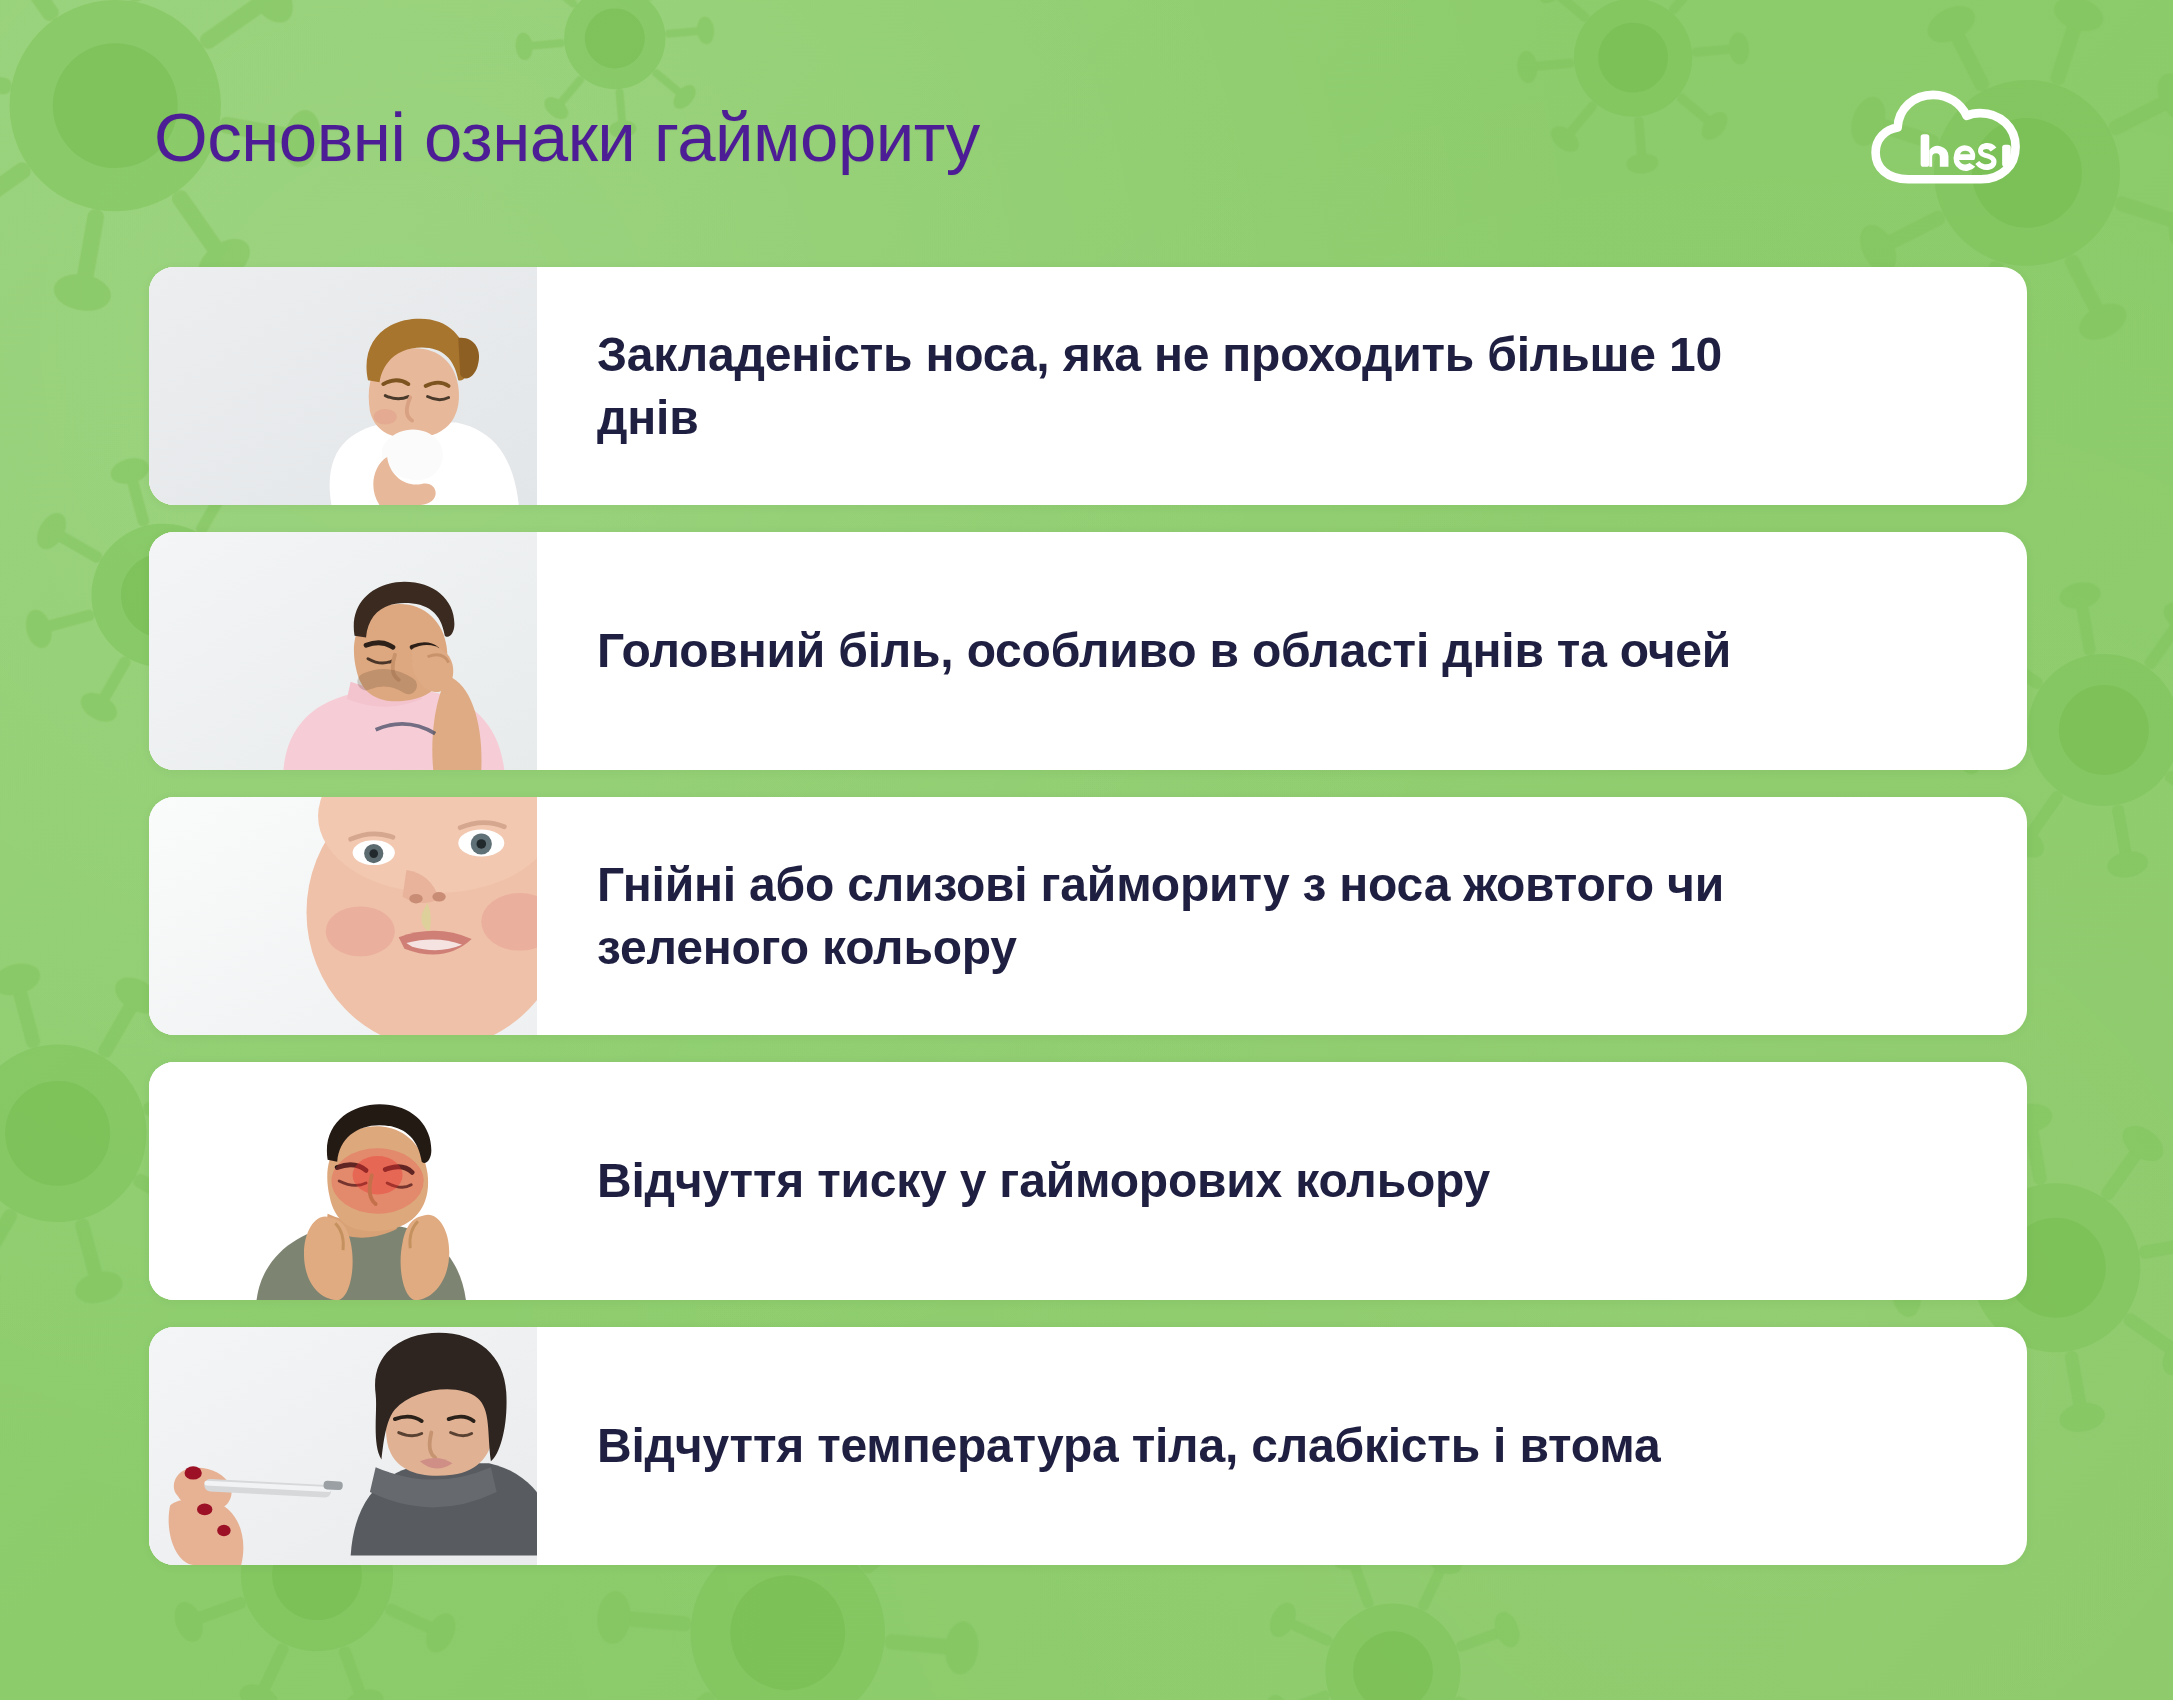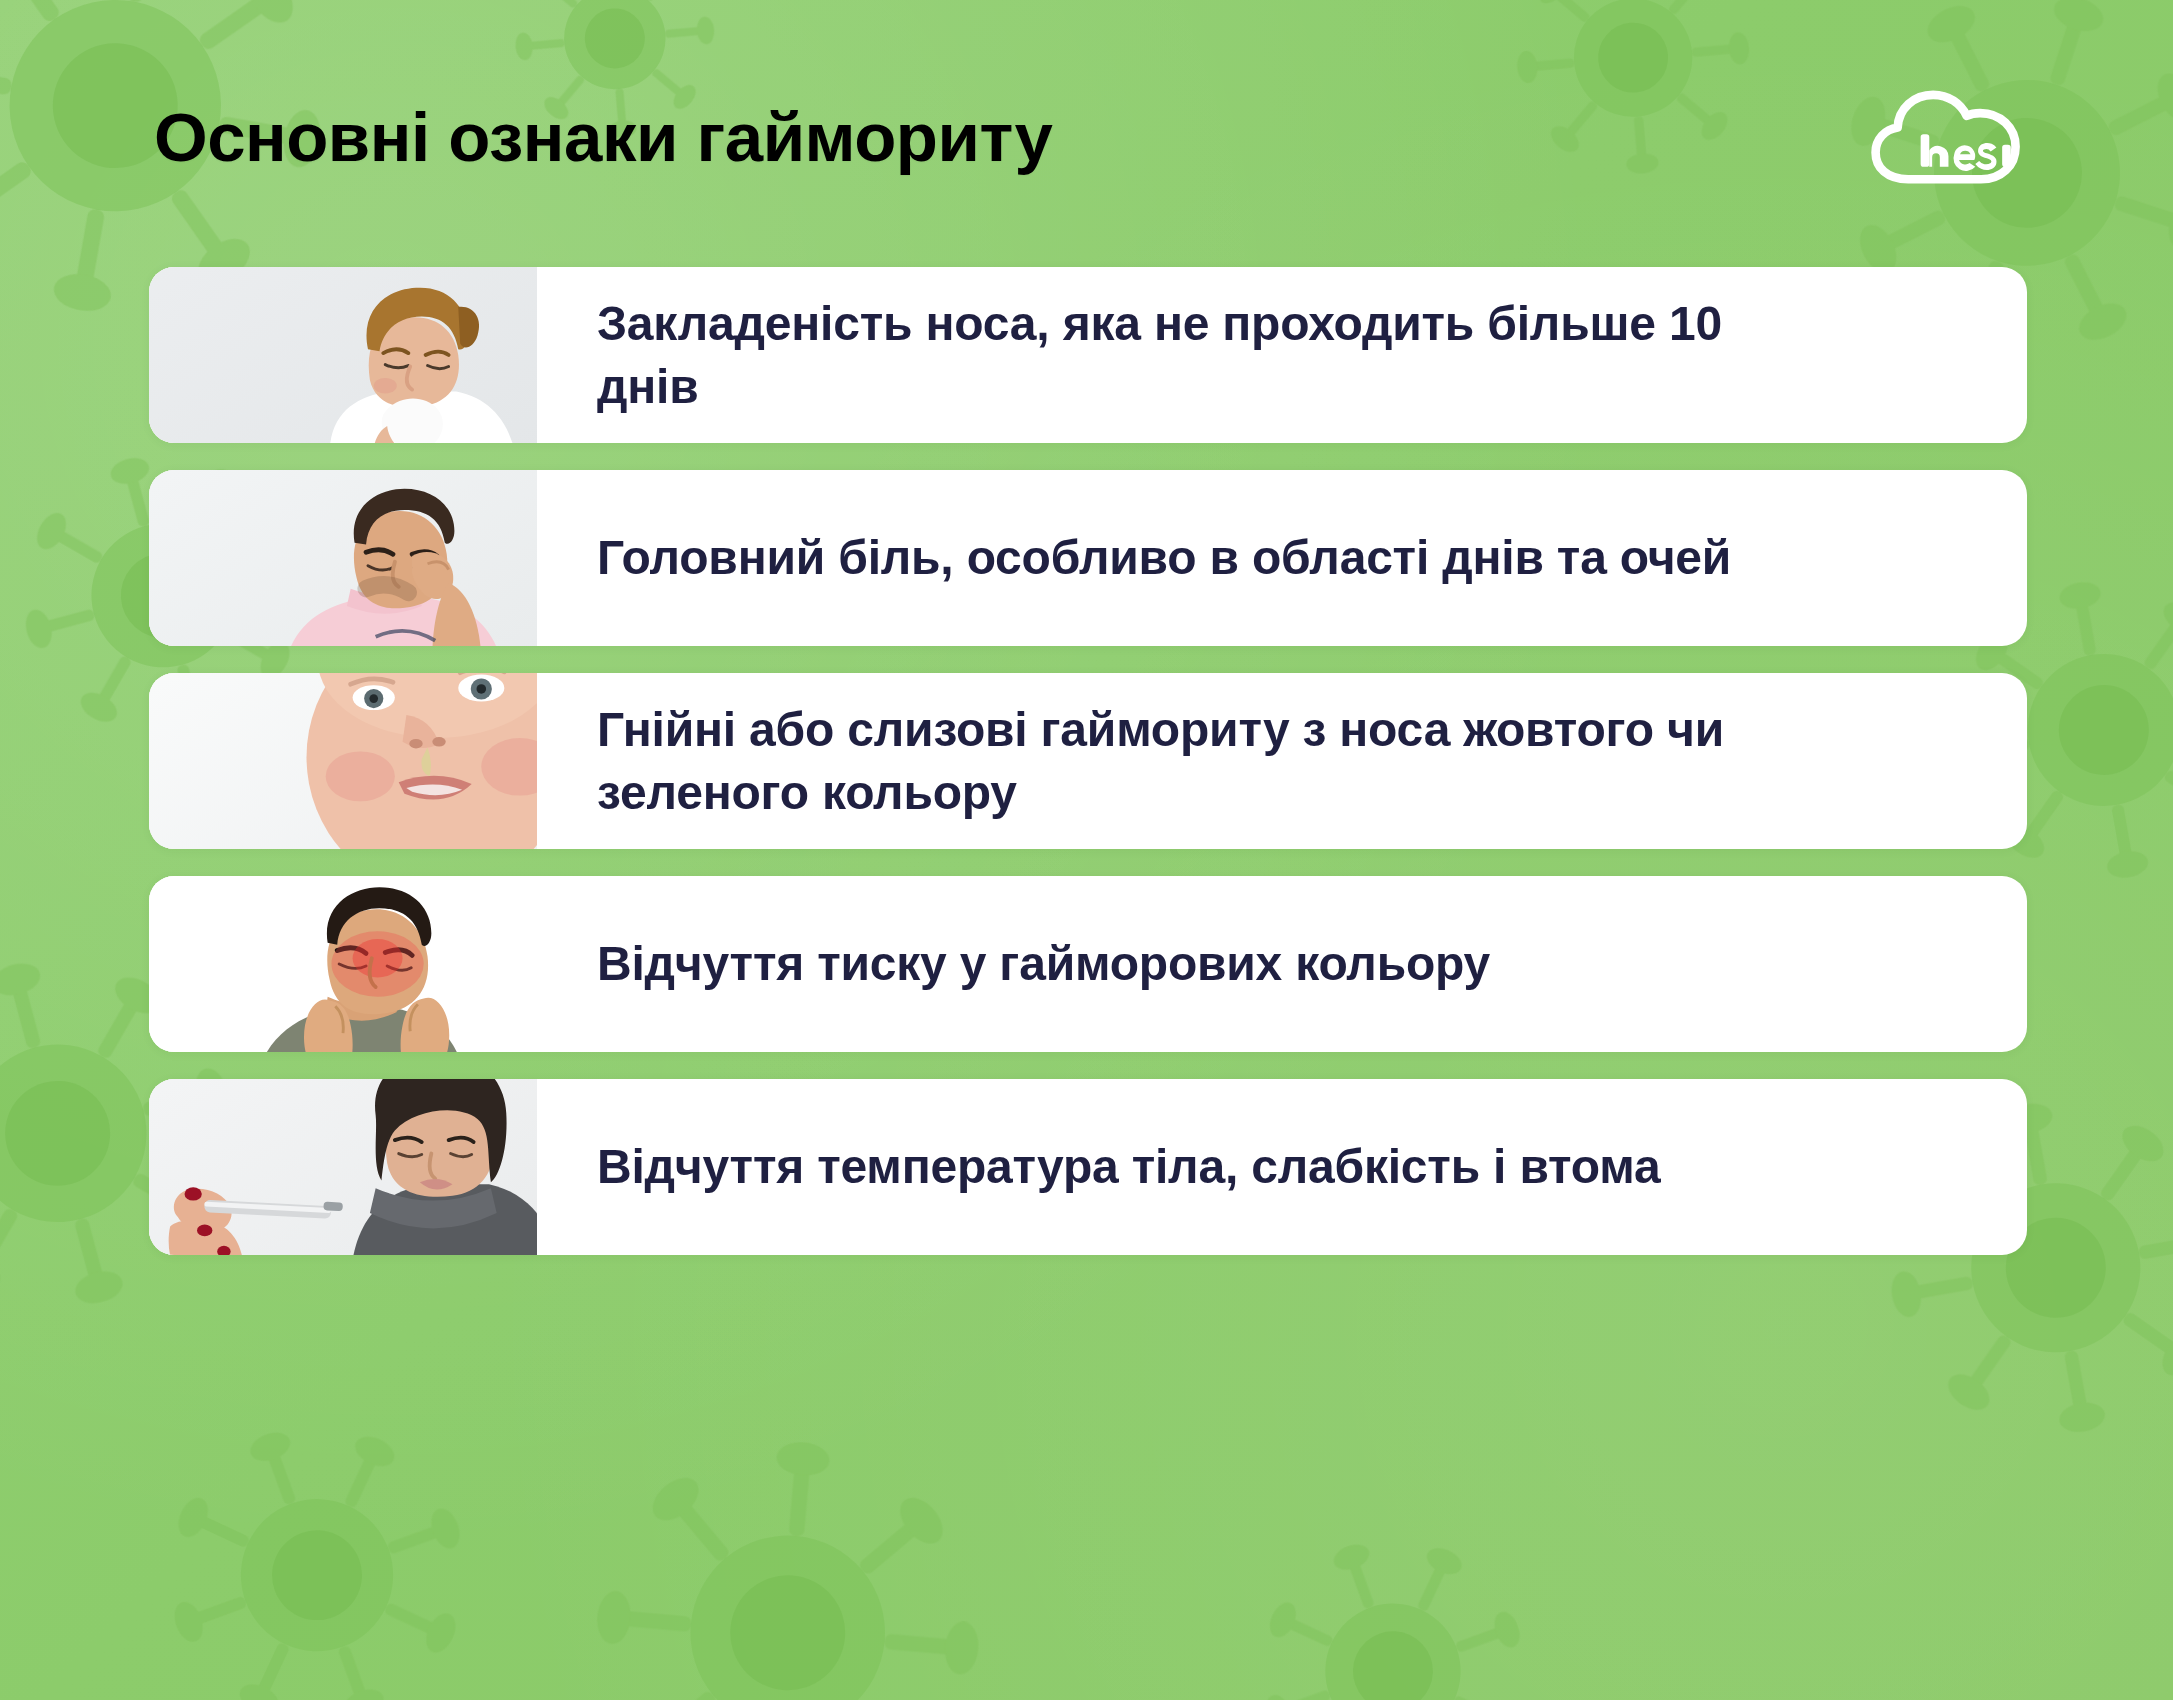--- a/index.html
+++ b/index.html
@@ -48,24 +48,24 @@
     position: absolute;
     top: 85px;
     left: 154px;
     right: 134px;
     height: 106px;
     display: flex;
     align-items: center;
     justify-content: space-between;
   }
   .title {
-    color: #000000;
+    color: #4c1d95;
     font-size: 69px;
     line-height: 1.05;
-    font-weight: bold;
+    font-weight: normal;
     letter-spacing: -0.5px;
     white-space: nowrap;
     text-shadow: 0 1px 1.9px rgba(0,0,0,0.05);
   }
   .logo {
     width: 163px;
     height: 102px;
     flex: 0 0 auto;
     margin-right: 9.6px;
   }
@@ -76,21 +76,21 @@
     position: absolute;
     left: 149px;
     top: 267px;
     width: 1878px;
     display: flex;
     flex-direction: column;
     gap: 27px;
   }
   .card {
     position: relative;
-    height: 176px;
+    height: 238px;
     background: #ffffff;
     border-radius: 25px;
     display: flex;
     align-items: stretch;
     overflow: hidden;
     box-shadow: 0 1.9px 9.6px rgba(40,80,20,0.06);
   }
   .card-photo {
     position: relative;
     width: 388px;

